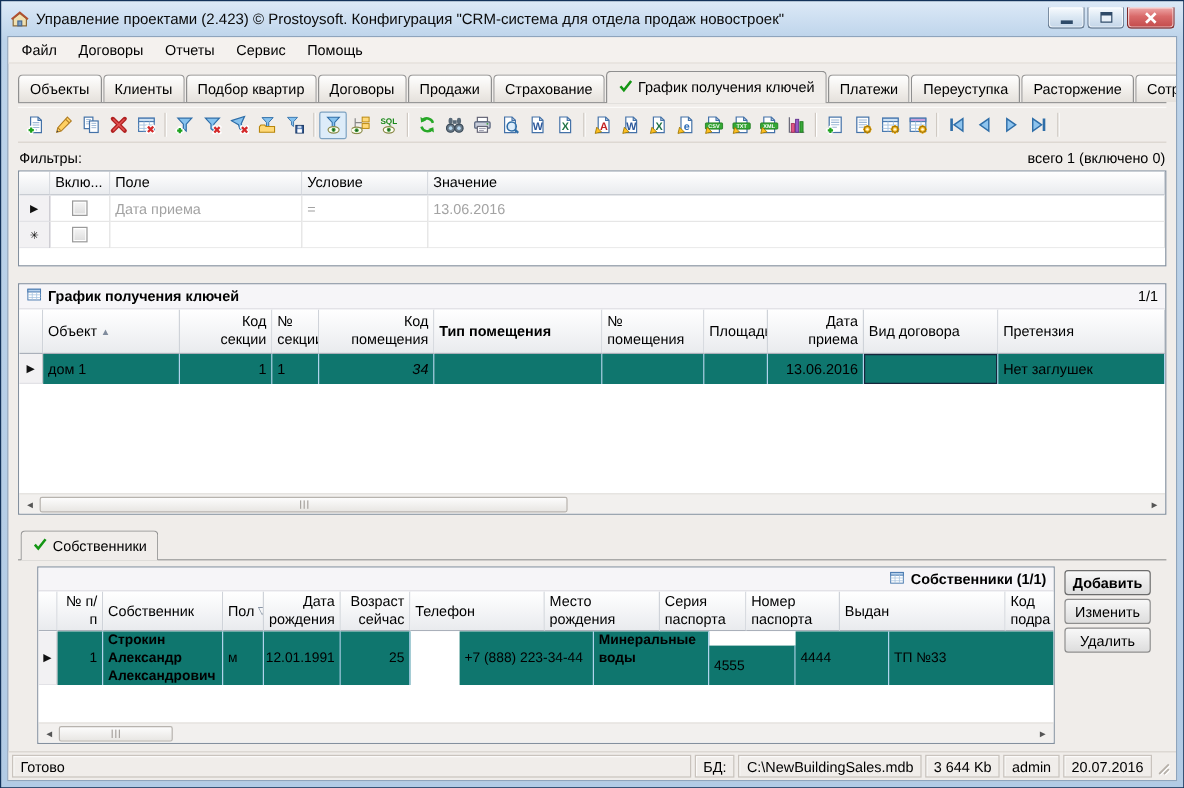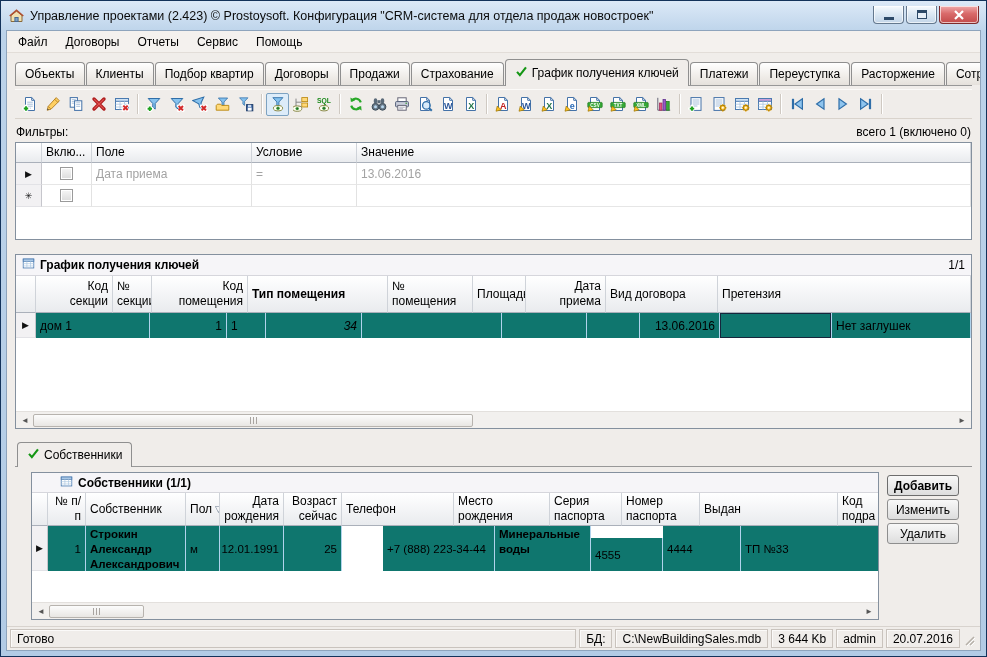--- a/index.html
+++ b/index.html
@@ -29,21 +29,21 @@
   .sub-tabbar .tab.active{height:25px;}
   
   .toolbar{margin-top:3px;height:30px;flex:none;display:flex;align-items:center;padding:2px 3px;border-top:1px solid #fbfaf8;border-bottom:1px solid #d9d3cc;}
   .tbtn{width:23px;height:23px;display:flex;align-items:center;justify-content:center;border:1px solid transparent;border-radius:2px;flex:none;}
   .tbtn.pressed{border-color:#7da2c1;background:#ddecf9;}
   .tb-sep{width:1px;height:20px;background:#cfc9c2;box-shadow:1px 0 0 #fff;margin:0 4px;flex:none;}
   
   .filters-head{margin-top:6px;display:flex;justify-content:space-between;font-size:12px;padding:0 1px;flex:none;}
   
   .grid-box{background:#fff;border:1px solid #84909e;display:flex;flex-direction:column;overflow:hidden;}
-  .filter-box{margin-top:3px;height:98px;flex:none;}
+  .filter-box{margin-top:3px;height:80px;flex:none;}
   .main-box{margin-top:14px;flex:1;}
   .g-body{flex:1;display:flex;flex-direction:column;overflow:hidden;background:#fff;}
   .g-row{display:flex;flex:none;overflow:hidden;}
   .gh-row{min-height:20px;}
   .gh-cell{background:linear-gradient(#ffffff,#f3f4f6 55%,#e9ebee);border-right:1px solid #cfd3d9;border-bottom:1px solid #aab0ba;padding:1px 4px;font-size:12px;display:flex;align-items:center;overflow:hidden;flex:none;}
   .gh-cell.r{justify-content:flex-end;}
   .gh-cell.r .hlbl{text-align:right;}
   .gh-cell.flex{flex:1;}
   .hlbl{line-height:1.22;}
   .sort{margin-left:3px;font-size:8px;color:#7f8b9d;}
@@ -53,21 +53,21 @@
   .g-cell.r{justify-content:flex-end;}
   .g-cell.wrap{white-space:normal;align-items:flex-start;line-height:1.3;font-weight:bold;}
   .g-row.selected .g-cell{background:#0f766e;border-right-color:#b0d3ec;}
   .g-cell.focused{box-shadow:inset 0 0 0 1px #16263c;background:#d3e9fa;}
   .g-row.muted .g-cell{color:#a3a3a3;}
   .g-filler{flex:1;background:#fff;}
   .cb{width:13px;height:13px;border:1px solid #9a9a9a;background:linear-gradient(#f6f6f6,#dcdcdc);box-shadow:inset 0 0 0 1px #fff;}
   
   .panel-caption{height:21px;flex:none;display:flex;align-items:center;gap:5px;padding:0 6px;background:#f6f5f8;border-bottom:1px solid #d6d6dc;font-size:12px;font-weight:bold;}
   .panel-caption .counter{margin-left:auto;font-weight:normal;}
-  .panel-caption.center{justify-content:flex-start;height:20px;padding-left:28px;}
+  .panel-caption.center{justify-content:flex-end;height:20px;padding-left:28px;}
   
   .hscroll{height:17px;flex:none;background:#f2f0ee;border-top:1px solid #e3e0dd;display:flex;align-items:center;padding:0 1px;}
   .hs-arrow{width:16px;text-align:center;font-size:8px;color:#555;flex:none;}
   .hs-thumb{height:13px;background:linear-gradient(#fcfcfc,#e8e6e3);border:1px solid #b7b3ae;border-radius:2px;display:flex;align-items:center;justify-content:center;flex:none;}
   .hs-thumb.w440{width:440px;}
   .hs-thumb.w95{width:95px;}
   .ridges{width:1px;height:7px;background:#a8a4a0;box-shadow:3px 0 0 #a8a4a0,-3px 0 0 #a8a4a0;}
   .hs-spacer{flex:1;}
   
   .owners-wrap{margin-top:1px;height:158px;flex:none;display:flex;align-items:flex-start;padding-top:4px;}
@@ -503,20 +503,24 @@
                 <rect x="1.5" y="2.5" width="13" height="11" fill="#fff" stroke="#4a7ab0"></rect>
                 <rect x="1.5" y="2.5" width="13" height="2.8" fill="#b5d0ec" stroke="#4a7ab0"></rect>
                 <path d="M1.5 8.2h13M1.5 11h13M6 5.3v8.2M10.5 5.3v8.2" stroke="#a8c4e0" stroke-width="0.8"></path>
               </svg></span>
           <span>График получения ключей</span>
           <span class="counter">1/1</span>
         </div>
         <div class="g-body" id="mainGrid">
             <div class="g-row gh-row" style="min-height: 37px;">
               <div class="gh-cell" style="width: 20px;"></div>
+              <div class="gh-cell" style="width: 114px;">
+                <span class="hlbl">Объект</span>
+                <span class="sort asc">▲</span>
+              </div>
               <div class="gh-cell r" style="width: 77px;">
                 <span class="hlbl" style="max-width: 48px;">Код секции</span>
               </div>
               <div class="gh-cell" style="width: 39px;">
                 <span class="hlbl" style="max-width: 48px;">№ секции</span>
               </div>
               <div class="gh-cell r" style="width: 96px;">
                 <span class="hlbl" style="max-width: 74px;">Код помещения</span>
               </div>
               <div class="gh-cell" style="width: 140px; font-weight: bold;">

